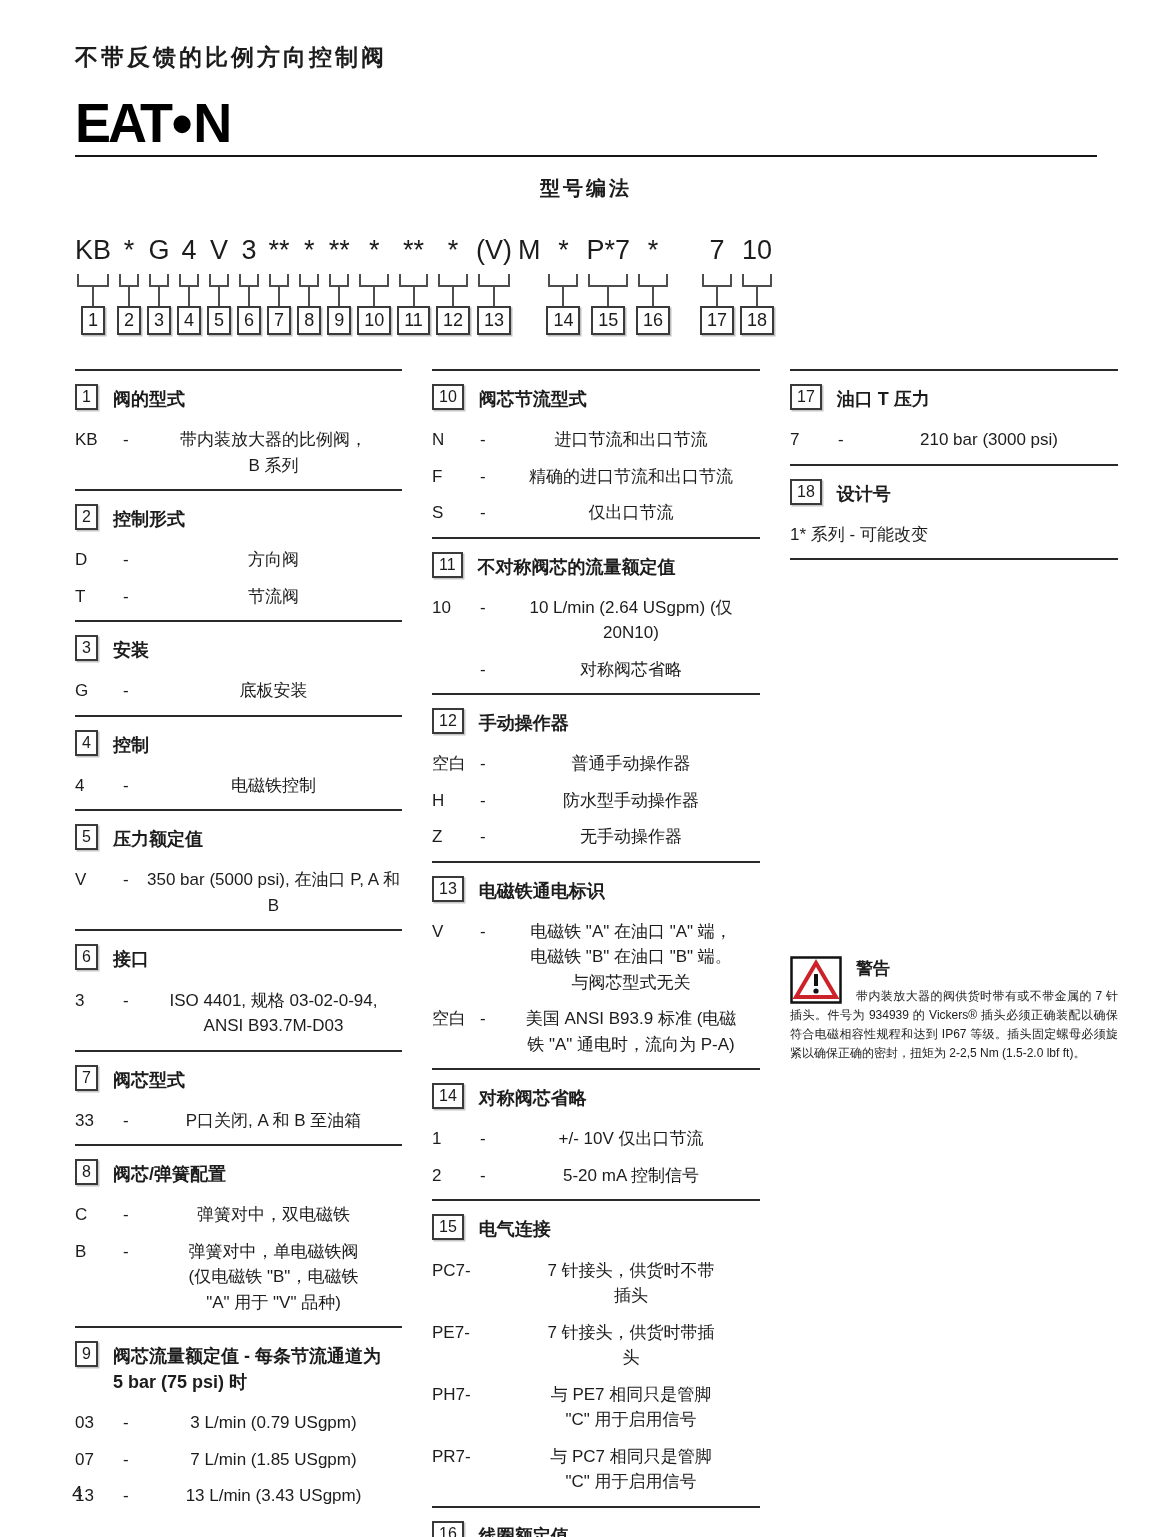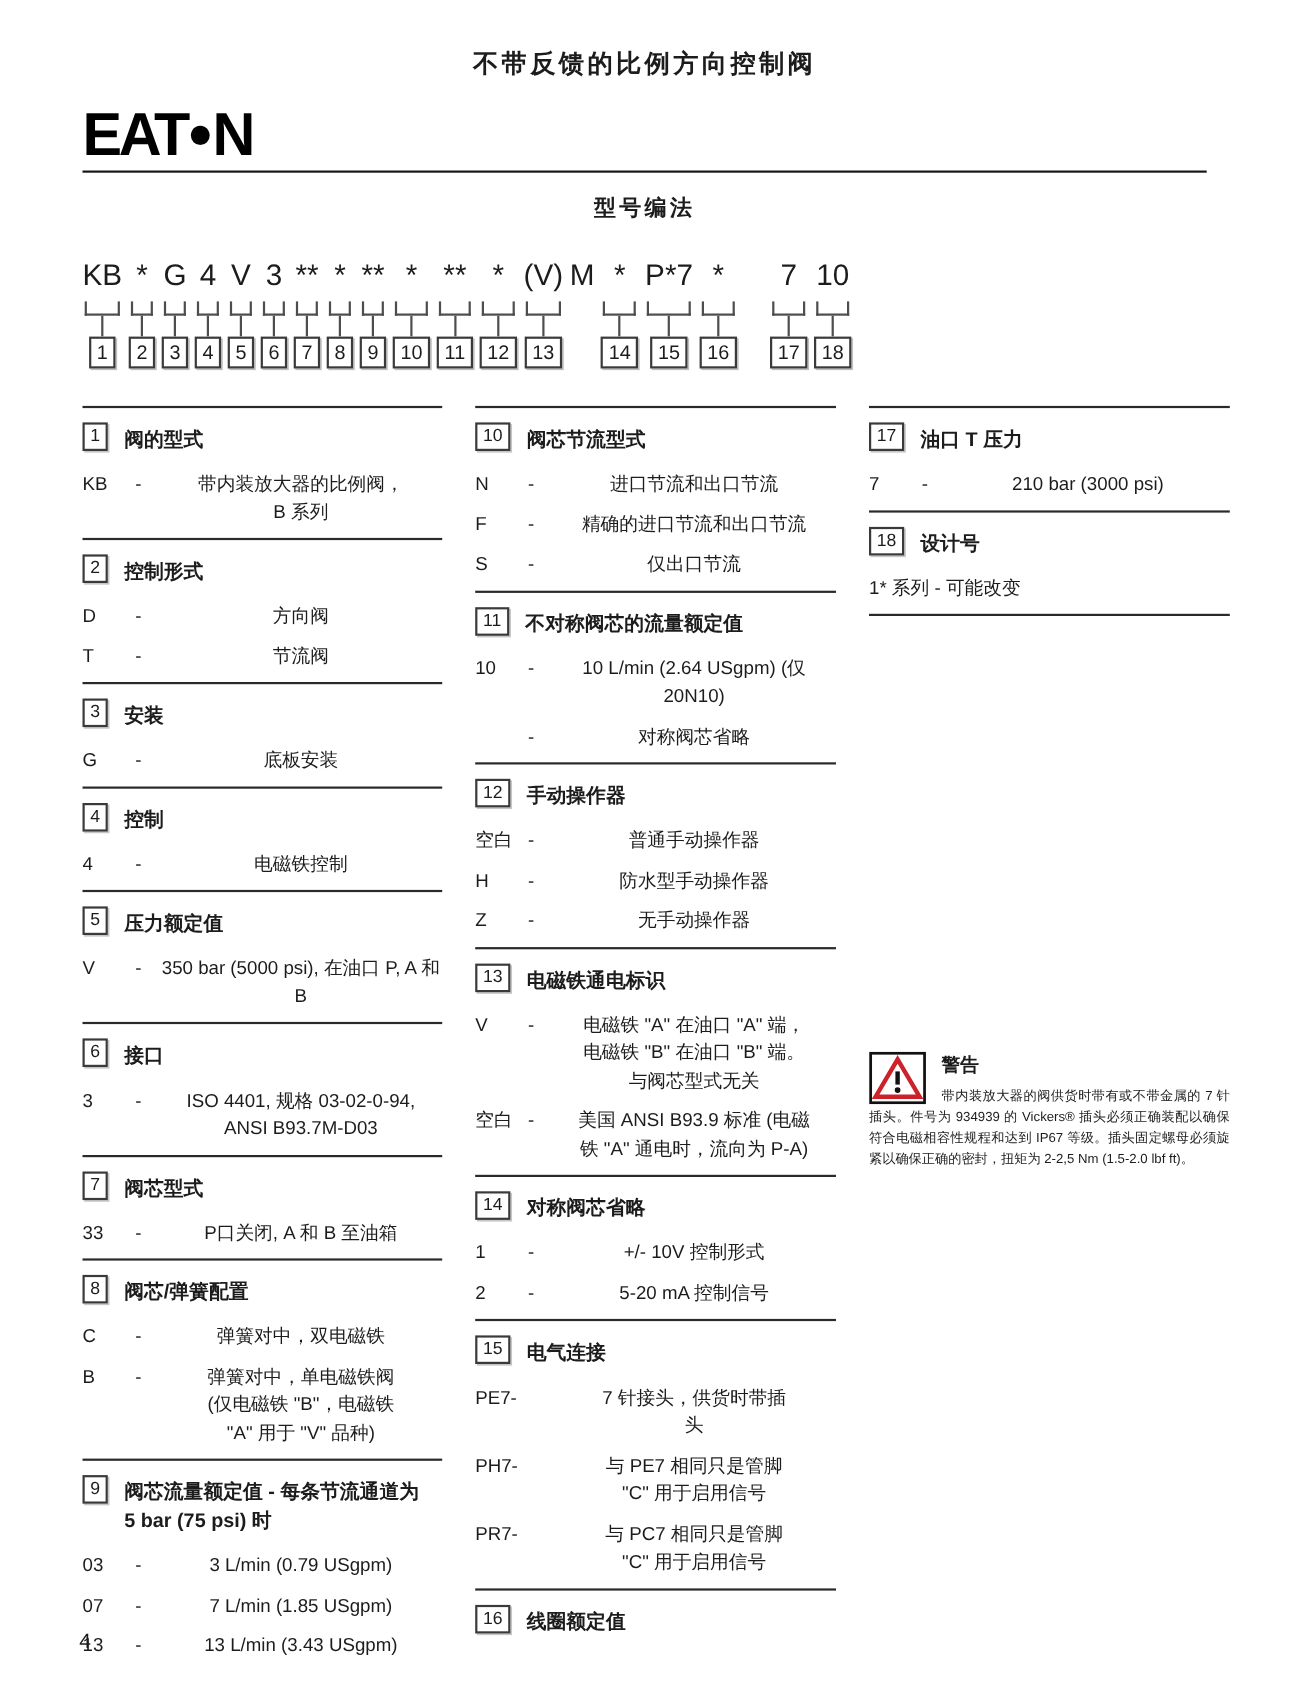--- a/index.html
+++ b/index.html
@@ -7,21 +7,21 @@
   body {
     width: 1172px; height: 1537px;
     position: relative;
     font-family: "Liberation Sans", sans-serif;
     color: #1c1c1c;
     overflow: hidden;
   }
   .content { padding: 42px 75px 0 75px; }
 
   
-  .doc-title { font-size: 23px; font-weight: bold; letter-spacing: 3px; text-align: center; }
+  .doc-title { font-size: 23px; font-weight: bold; letter-spacing: 3px; }
   .logo-row { display: flex; justify-content: flex-start; margin-top: 18px; height: 58px; align-items: flex-end; }
   .eaton-logo {
     font-size: 54px; font-weight: bold; letter-spacing: -3px;
     line-height: 52px; color: #000;
     transform: scaleY(1.02); transform-origin: bottom right;
   }
   .eaton-logo .dot { font-size: 40px; vertical-align: 6px; letter-spacing: -1px; }
   .header-rule { border-top: 2px solid #161616; margin-top: 6px; }
   .model-code-heading { font-size: 20px; font-weight: bold; letter-spacing: 3px; margin-top: 18px; text-align: center; }
 
@@ -407,32 +407,37 @@
           </div>
         </div>
         <div class="section">
           <div class="sec-head">
             <span class="sec-num">14</span>
             <span class="sec-title">对称阀芯省略</span>
           </div>
           <div class="item">
             <span class="code">1</span>
             <span class="sep">-</span>
-            <span class="text">+/- 10V 控制形式</span>
+            <span class="text">+/- 10V 仅出口节流</span>
           </div>
           <div class="item">
             <span class="code">2</span>
             <span class="sep">-</span>
             <span class="text">5-20 mA 控制信号</span>
           </div>
         </div>
         <div class="section">
           <div class="sec-head">
             <span class="sec-num">15</span>
             <span class="sec-title">电气连接</span>
+          </div>
+          <div class="item">
+            <span class="code wide">PC7-</span>
+            <span class="text">7 针接头，供货时不带
+插头</span>
           </div>
           <div class="item">
             <span class="code wide">PE7-</span>
             <span class="text">7 针接头，供货时带插
 头</span>
           </div>
           <div class="item">
             <span class="code wide">PH7-</span>
             <span class="text">与 PE7 相同只是管脚
 "C" 用于启用信号</span>

